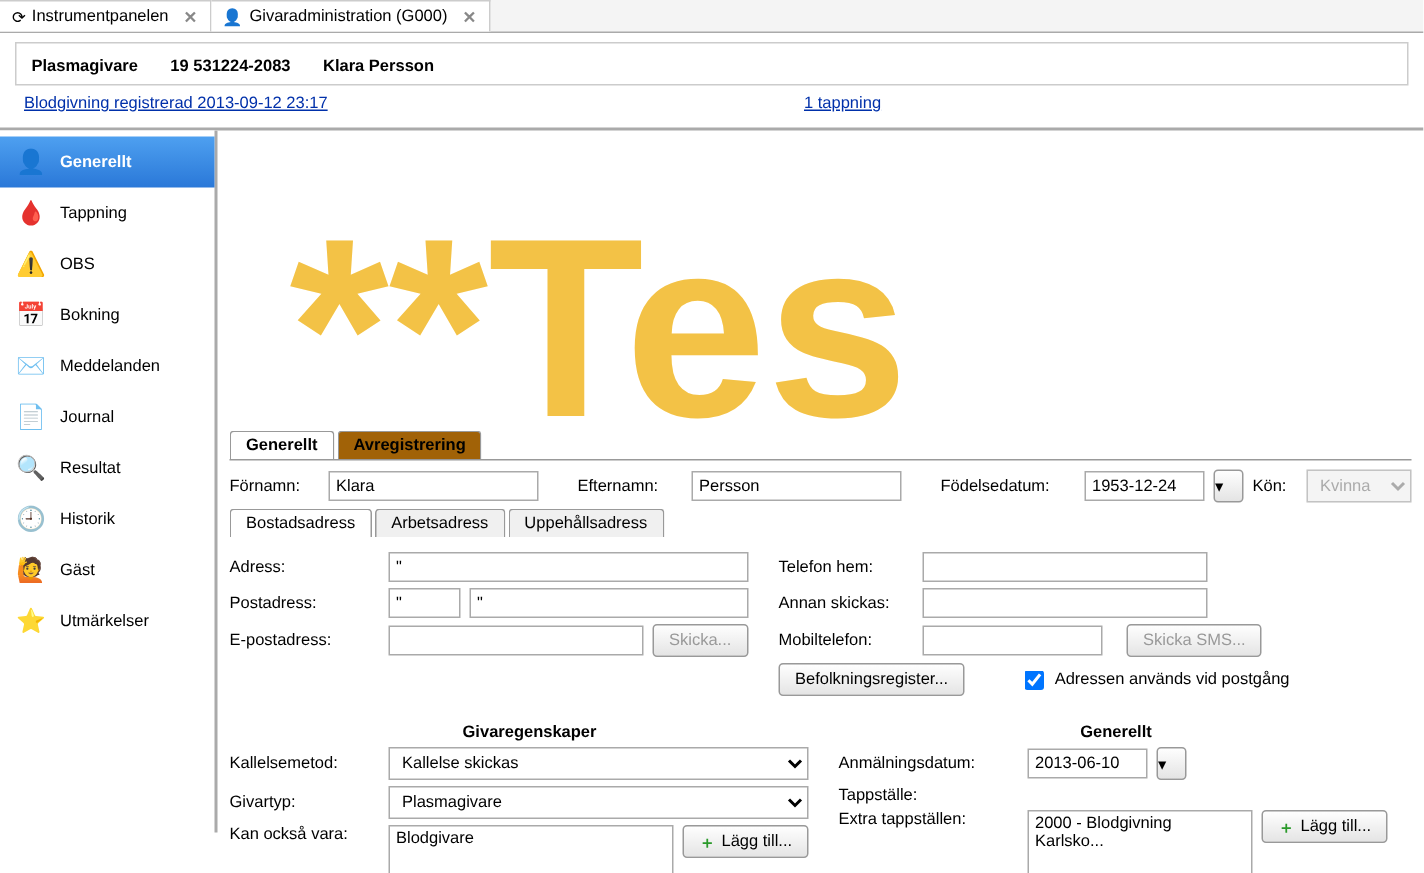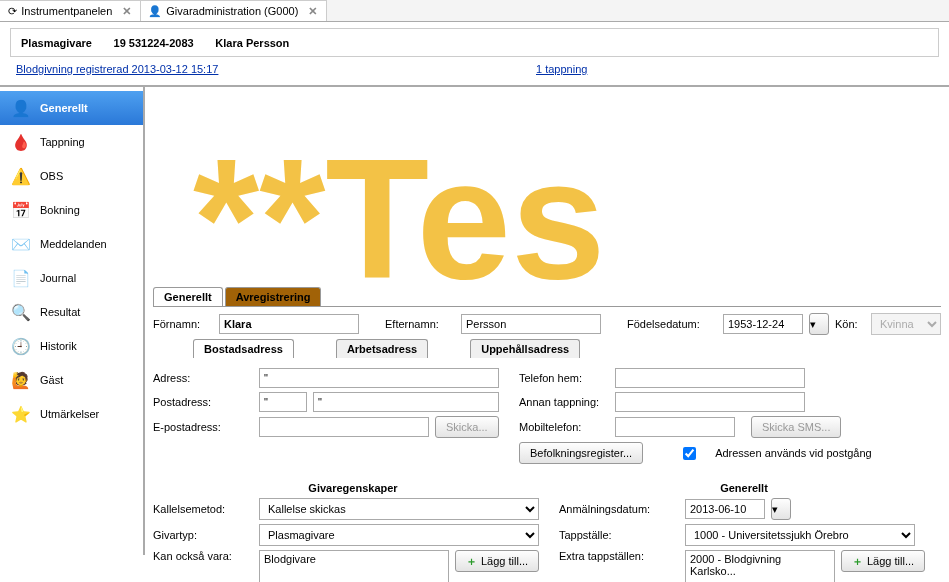--- a/index.html
+++ b/index.html
@@ -22,29 +22,29 @@
 .subtab.active { background: #fff; }
 .row { display: flex; align-items: center; margin: 4px 0; gap: 6px; }
 label.lbl { display: inline-block; width: 100px; text-align: left; }
 input[type=text], select { border: 1px solid #aaa; height: 20px; padding: 1px 4px; background: #fff; }
 select { height: 22px; }
 input[disabled], select[disabled] { background: #f0f0f0; color: #888; }
 button { border: 1px solid #999; background: linear-gradient(#fefefe,#e4e4e4); height: 22px; padding: 0 10px; border-radius: 3px; cursor: pointer; display: inline-flex; align-items: center; gap: 4px; }
 button[disabled] { color: #999; }
 .fieldset-title { font-weight: bold; margin: 8px 0 4px; text-align: center; }
 .address-tabs { display: flex; margin-bottom: 6px; }
-.address-tab { padding: 3px 10px; border: 1px solid #999; background: #f0f0f0; margin-right: 2px; cursor: pointer; border-radius: 3px 3px 0 0; font-weight: bold; border-bottom: none; margin-left: 40px; }
+.address-tab { padding: 3px 10px; border: 1px solid #999; background: #f0f0f0; margin-right: 2px; cursor: pointer; border-radius: 3px 3px 0 0; font-weight: normal; border-bottom: none; }
 .address-tab.active { background: #fff; }
 .two-col { display: grid; grid-template-columns: 360px 400px; column-gap: 6px; }
 .listbox { border: 1px solid #aaa; background: #fff; width: 220px; height: 44px; padding: 2px 4px; }
 .section-grid { display: grid; grid-template-columns: 400px 370px; column-gap: 6px; margin-top: 6px; }
 .watermark { position: absolute; right: -40px; bottom: -30px; font-size: 170px; font-weight: bold; color: #f2b826; opacity: 0.85; white-space: nowrap; pointer-events: none; z-index: 0; }
 .content > * { position: relative; z-index: 1; }
 .icon-plus { color: #2a9a2a; font-weight: bold; }
-.chk { display: inline-flex; align-items: center; gap: 16px; }
+.chk { display: inline-flex; align-items: center; gap: 4px; }
 </style>
 </head>
 <body>
 
 <div class="tabbar">
   <div class="tab">
     <span>⟳</span>
     <span>Instrumentpanelen</span>
     <span class="close">✕</span>
   </div>
@@ -55,21 +55,21 @@
   </div>
 </div>
 
 <div class="header-box">
   <span>Plasmagivare</span>
   <span>19 531224-2083</span>
   <span>Klara  Persson</span>
 </div>
 
 <div class="links">
-  <a>Blodgivning registrerad 2013-03-12 15:17</a>
+  <a>Blodgivning registrerad 2013-09-12 23:17</a>
   <a>1 tappning</a>
 </div>
 
 <div class="body">
   <div class="sidebar">
     <div class="side-item active">
         <span class="side-icon">👤</span>
         <span>Generellt</span>
       </div>
     <div class="side-item">
@@ -113,21 +113,21 @@
   <div class="content">
     <div class="watermark">**Tes</div>
 
     <div class="subtabs">
       <div class="subtab active">Generellt</div>
       <div class="subtab">Avregistrering</div>
     </div>
 
     <div class="row">
       <label class="lbl" style="width:60px">Förnamn:</label>
-      <input type="text" style="width: 140px; font-weight: bold;" value="Klara">
+      <input type="text" style="width: 140px;" value="Klara">
       <label style="width:70px;margin-left:20px">Efternamn:</label>
       <input type="text" style="width: 140px;" value="Persson">
       <label style="width:90px;margin-left:20px">Födelsedatum:</label>
       <input type="text" style="width: 80px;" value="1953-12-24">
       <button style="width:20px;padding:0">▾</button>
       <label style="width:30px">Kön:</label>
       <select disabled="" style="width:70px"><option>Kvinna</option></select>
     </div>
 
     <div class="address-tabs">
@@ -152,21 +152,21 @@
             <input type="text" style="width: 170px;">
             <button disabled="">Skicka...</button>
           </div>
       </div>
       <div>
         <div class="row">
             <label class="lbl" style="width:90px">Telefon hem:</label>
             <input type="text" style="width: 190px;">
           </div>
         <div class="row">
-            <label class="lbl" style="width:90px">Annan tappning:</label>
+            <label class="lbl" style="width:90px">Annan skickas:</label>
             <input type="text" style="width: 190px;">
           </div>
         <div class="row">
             <label class="lbl" style="width:90px">Mobiltelefon:</label>
             <input type="text" style="width: 120px;">
             <button disabled="" style="margin-left:10px">Skicka SMS...</button>
           </div>
         <div class="row">
             <button>Befolkningsregister...</button>
           <span class="chk" style="margin-left:30px">
@@ -203,21 +203,20 @@
       </div>
       <div>
         <div class="fieldset-title">Generellt</div>
         <div class="row">
             <label class="lbl" style="width:120px">Anmälningsdatum:</label>
             <input type="text" style="width: 80px;" value="2013-06-10">
             <button style="width:20px;padding:0">▾</button>
           </div>
         <div class="row">
             <label class="lbl" style="width:120px">Tappställe:</label>
-            <select style="width:230px"><option>1000 - Universitetssjukh Örebro</option></select>
           </div>
         <div class="row" style="align-items:flex-start">
           <label class="lbl" style="width:120px">Extra tappställen:</label>
           <div class="listbox" style="width:150px"><span>2000 - Blodgivning Karlsko...</span></div>
           <div style="display:flex;flex-direction:column;gap:4px">
             <button>
                 <span class="icon-plus">＋</span>
                 <span>Lägg till...</span>
               </button>
 

